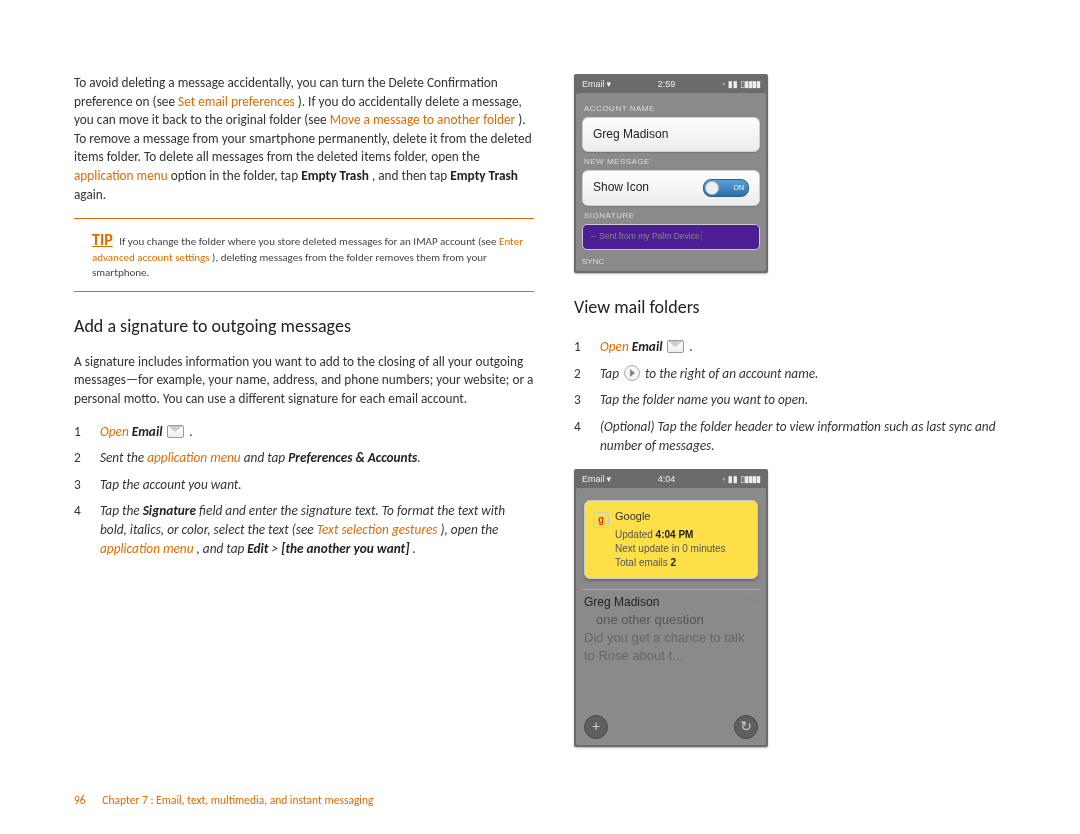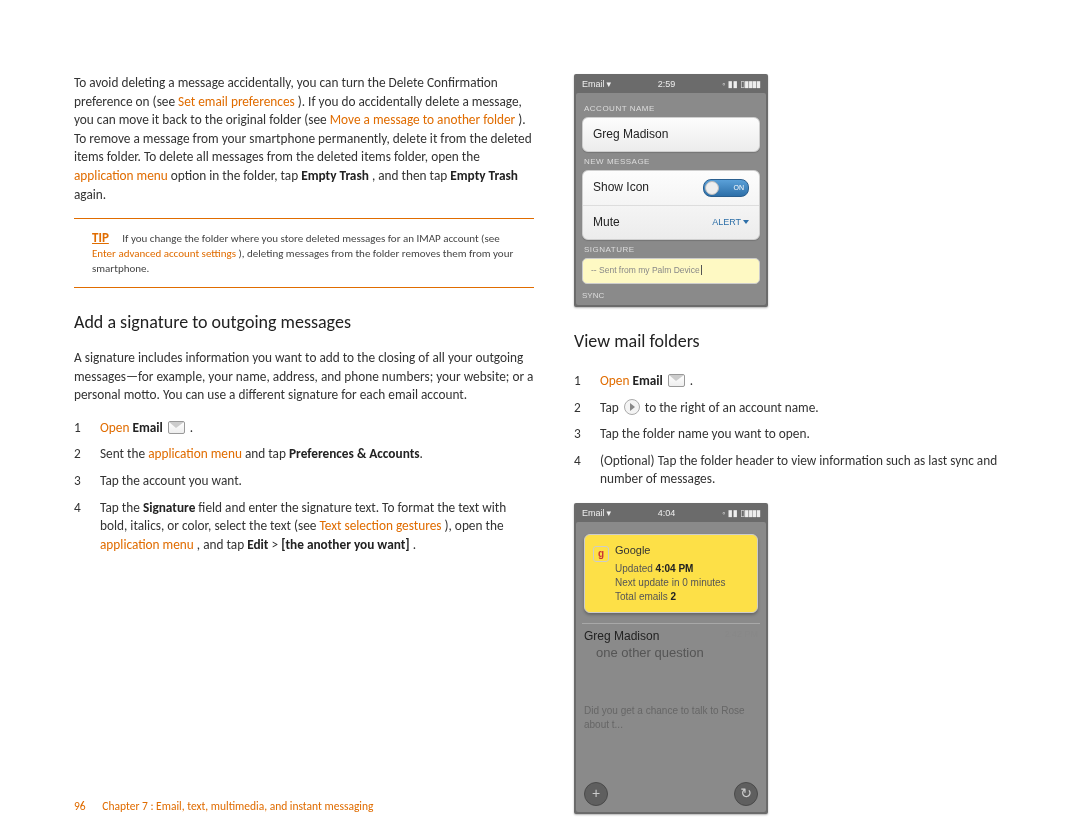--- a/index.html
+++ b/index.html
@@ -36,25 +36,25 @@
   }
   .tipbox {
     border-top: 1px solid #e06c00;
     border-bottom: 1px solid #e06c00;
     padding: 10px 10px 10px 18px;
     margin: 14px 0 18px 0;
     font-size: 11px;
     color: #444;
     line-height: 1.35;
   }
-  .tiplabel { color: #e06c00; font-weight: 600; margin-right: 11px; font-size: 13px; text-decoration: underline;}
+  .tiplabel { color: #e06c00; font-weight: 600; margin-right: 4px; font-size: 16px; text-decoration: underline;}
   .steps { display: table; width: 100%; margin-top: 2px;}
   .step { display: table-row; }
   .step-num { display: table-cell; width: 26px; vertical-align: top; padding: 4px 0;}
-  .step-txt { display: table-cell; vertical-align: top; padding: 4px 0;}
+  .step-txt { display: table-cell; vertical-align: top; padding: 4px 0; font-style: italic;}
   .email-icon {
     display: inline-block;
     width: 15px; height: 11px;
     border: 1px solid #999;
     border-radius: 2px;
     vertical-align: -2px;
     background: linear-gradient(#fff,#eee);
     position: relative;
     margin: 0 2px;
   }
@@ -80,21 +80,21 @@
     content:"";
     position:absolute;
     left:5px;top:3px;
     border-left:5px solid #888;
     border-top:4px solid transparent;
     border-bottom:4px solid transparent;
   }
   strong, b { font-weight: 600; color:#222;}
   .footer {
     position: absolute;
-    bottom: 20px;
+    bottom: 26px;
     left: 74px;
     font-size: 11.5px;
     color: #e06c00;
   }
   .footer .pg { margin-right: 14px; }
 
   
   .phone {
     width: 190px;
     background: #6b6b6b;
@@ -129,38 +129,38 @@
   .toggle {
     width:36px;height:16px;border-radius:8px;
     background:linear-gradient(#5aa0d8,#2d6fa8);
     color:#fff;font-size:7px;display:flex;align-items:center;justify-content:flex-end;
     padding:0 4px;border:1px solid #2a5f8f;
     position:relative;
   }
   .toggle::before{content:"";position:absolute;left:1px;top:1px;width:14px;height:14px;background:#eee;border-radius:50%;border:1px solid #bbb;box-sizing:border-box;}
   .alert-lbl{color:#2d6fa8;font-size:9px;display:flex;align-items:center;gap:2px;}
   .alert-lbl::after{content:"";border-left:3px solid transparent;border-right:3px solid transparent;border-top:4px solid #2d6fa8;}
-  .sig-box{background:#fef9c3;border-radius:5px;padding:6px 8px;font-size:8.5px;color:#888;border:1px solid #ccc;}
+  .sig-box{background:#4c1d95;border-radius:5px;padding:6px 8px;font-size:8.5px;color:#888;border:1px solid #ccc;}
   .sig-cursor{border-right:1px solid #555;padding-right:1px;}
   .ph-sync{font-size:8px;color:#ddd;margin-top:6px;}
 
   
   .popup {
     background:#fde047;border:1px solid #ccc;border-radius:6px;
     padding:8px;margin:6px 2px 10px 2px;
     box-shadow:0 2px 3px rgba(0,0,0,.25);
     font-size:10px;color:#555;line-height:1.4;
   }
   .popup .pt{color:#333;font-size:11px;}
   .g-icon{display:inline-block;width:14px;height:14px;border:1px solid #ccc;border-radius:3px;text-align:center;line-height:14px;color:#c33;font-weight:bold;font-size:10px;margin-right:6px;vertical-align:-3px;}
   .mailrow{padding:4px 2px;border-top:1px solid #a8a8a8;}
   .mailrow .mn{font-size:12px;color:#222;display:flex;justify-content:space-between;}
   .mailrow .mt{color:#888;font-size:9px;}
   .mailrow .ms{font-size:13px;color:#555;margin-left:12px;}
-  .mailrow .mp{font-size:10px;color:#666;margin-top:41px;}
+  .mailrow .mp{font-size:13px;color:#666;}
   .ph-bottom{display:flex;justify-content:space-between;padding:6px 2px 2px 2px;}
   .circ{width:22px;height:22px;border-radius:50%;background:#5f5f5f;border:1px solid #4a4a4a;color:#ccc;display:flex;align-items:center;justify-content:center;font-size:14px;}
   .sigbars{letter-spacing:-1px;}
 </style>
 </head>
 <body>
 
 <div class="page">
 
   <div class="col col-left">
@@ -243,24 +243,20 @@
         <div class="ph-label">ACCOUNT NAME</div>
         <div class="ph-card">
             <div class="ph-row">Greg Madison</div>
           </div>
         <div class="ph-label">NEW MESSAGE</div>
         <div class="ph-card">
           <div class="ph-row">
             <span>Show Icon</span>
             <span class="toggle">ON</span>
           </div>
-          <div class="ph-row">
-            <span>Mute</span>
-            <span class="alert-lbl">ALERT</span>
-          </div>
         </div>
         <div class="ph-label">SIGNATURE</div>
         <div class="sig-box"><span class="sig-cursor">-- Sent from my Palm Device</span></div>
         <div class="ph-sync">SYNC</div>
       </div>
     </div>
 
     <div class="heading">View mail folders</div>
 
     <div class="steps">

